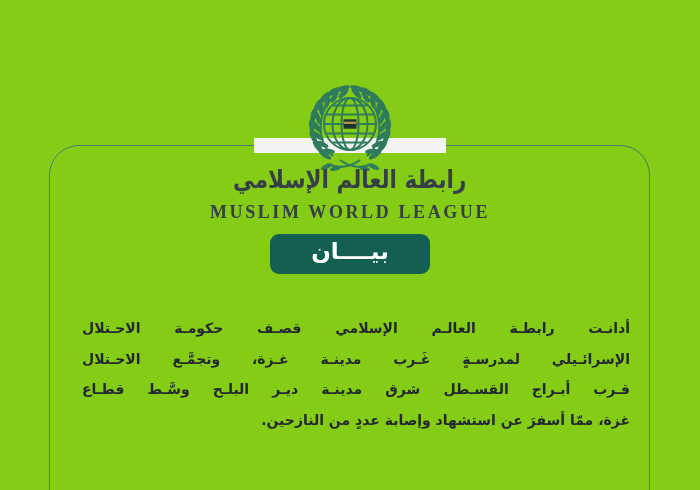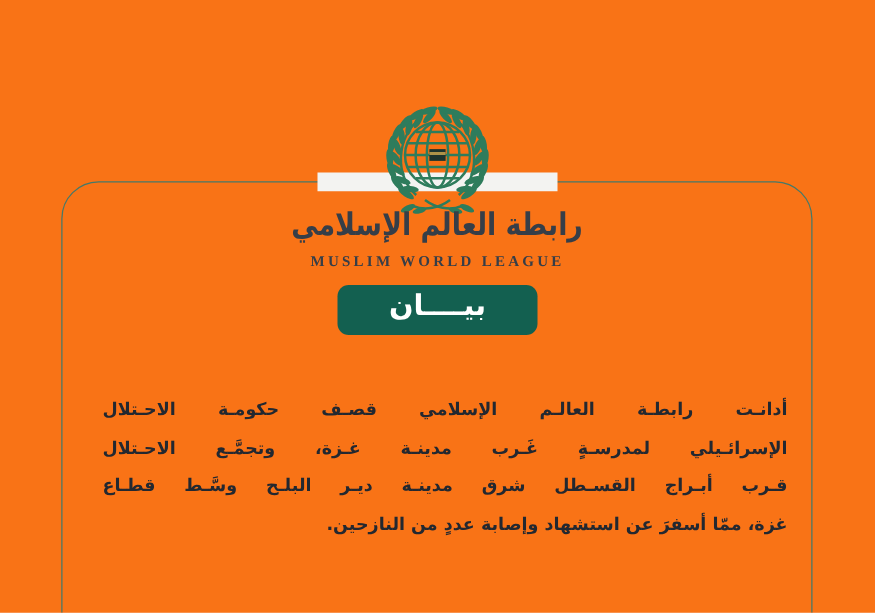--- a/index.html
+++ b/index.html
@@ -1,21 +1,21 @@
 <!DOCTYPE html>
 <html lang="ar"><head>
 <meta charset="utf-8">
 <style>
   html,body{margin:0;padding:0;}
   body{
     width:700px;height:490px;overflow:hidden;
     font-family:"DejaVu Sans",sans-serif;
     background:#f3f3f1;
   }
-  .canvas{position:relative;width:700px;height:490px;background:#f97316;overflow:hidden;}
+  .canvas{position:relative;width:700px;height:490px;background:#84cc16;overflow:hidden;}
 
   
   .card{
     position:absolute;left:49px;top:145px;width:599px;height:430px;
     border:1.6px solid #45796a;border-radius:30px;background:transparent;
   }
   
   .gap-mask{
     position:absolute;left:50%;transform:translateX(-50%);
     top:138px;width:192px;height:15px;background:#f3f3f1;
@@ -29,21 +29,21 @@
   .callig{
     margin-top:-8px;
     font-family:"DejaVu Sans",sans-serif;
     font-size:25px;font-weight:700;color:#363e48;
     transform:scaleX(.86);transform-origin:center;
     white-space:nowrap;line-height:1.25;
   }
   .eng{
     margin-top:7px;
     font-family:"Liberation Serif","DejaVu Serif",serif;
-    font-size:12px;font-weight:700;letter-spacing:2.6px;
+    font-size:18px;font-weight:700;letter-spacing:2.6px;
     color:#363e48;white-space:nowrap;
   }
   .banner{
     margin-top:11px;width:160px;height:40px;border-radius:9px;
     background:#136050;display:flex;align-items:center;justify-content:center;
   }
   .banner span{
     color:#ffffff;font-size:23px;font-weight:700;line-height:1;
     padding-bottom:6px;
   }

